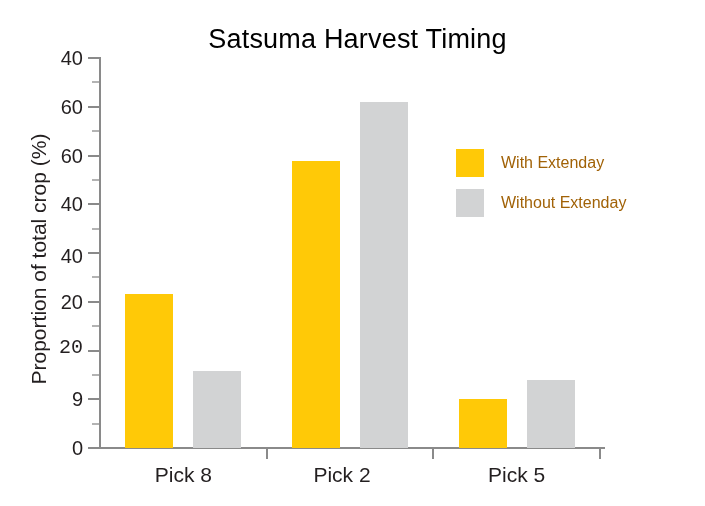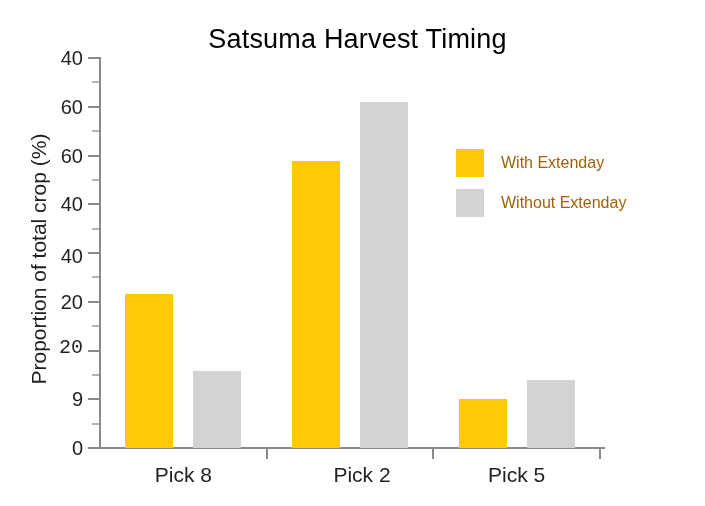--- a/index.html
+++ b/index.html
@@ -184,21 +184,21 @@
       <div class="tick-minor" style="top: 276.375px;"></div>
       <div class="tick-minor" style="top: 227.625px;"></div>
       <div class="tick-minor" style="top: 178.875px;"></div>
       <div class="tick-minor" style="top: 130.125px;"></div>
       <div class="tick-minor" style="top: 81.375px;"></div>
     </div>
   <div id="x-ticks">
       <div class="xtick" style="left: 265.667px;"></div>
       <div class="xtick-label" style="left: 103.333px;">Pick 8</div>
       <div class="xtick" style="left: 432.333px;"></div>
-      <div class="xtick-label" style="left: 282px;">Pick 2</div>
+      <div class="xtick-label" style="left: 262px;">Pick 2</div>
       <div class="xtick" style="left: 599px;"></div>
       <div class="xtick-label" style="left: 436.667px;">Pick 5</div>
     </div>
   <div id="bars">
       <div class="bar series-0" style="left: 125.333px; width: 48px; height: 153.562px;"></div>
       <div class="bar series-1" style="left: 193.333px; width: 48px; height: 77.025px;"></div>
       <div class="bar series-0" style="left: 292px; width: 48px; height: 286.65px;"></div>
       <div class="bar series-1" style="left: 360px; width: 48px; height: 346.125px;"></div>
       <div class="bar series-0" style="left: 458.667px; width: 48px; height: 48.75px;"></div>
       <div class="bar series-1" style="left: 526.667px; width: 48px; height: 68.25px;"></div>

